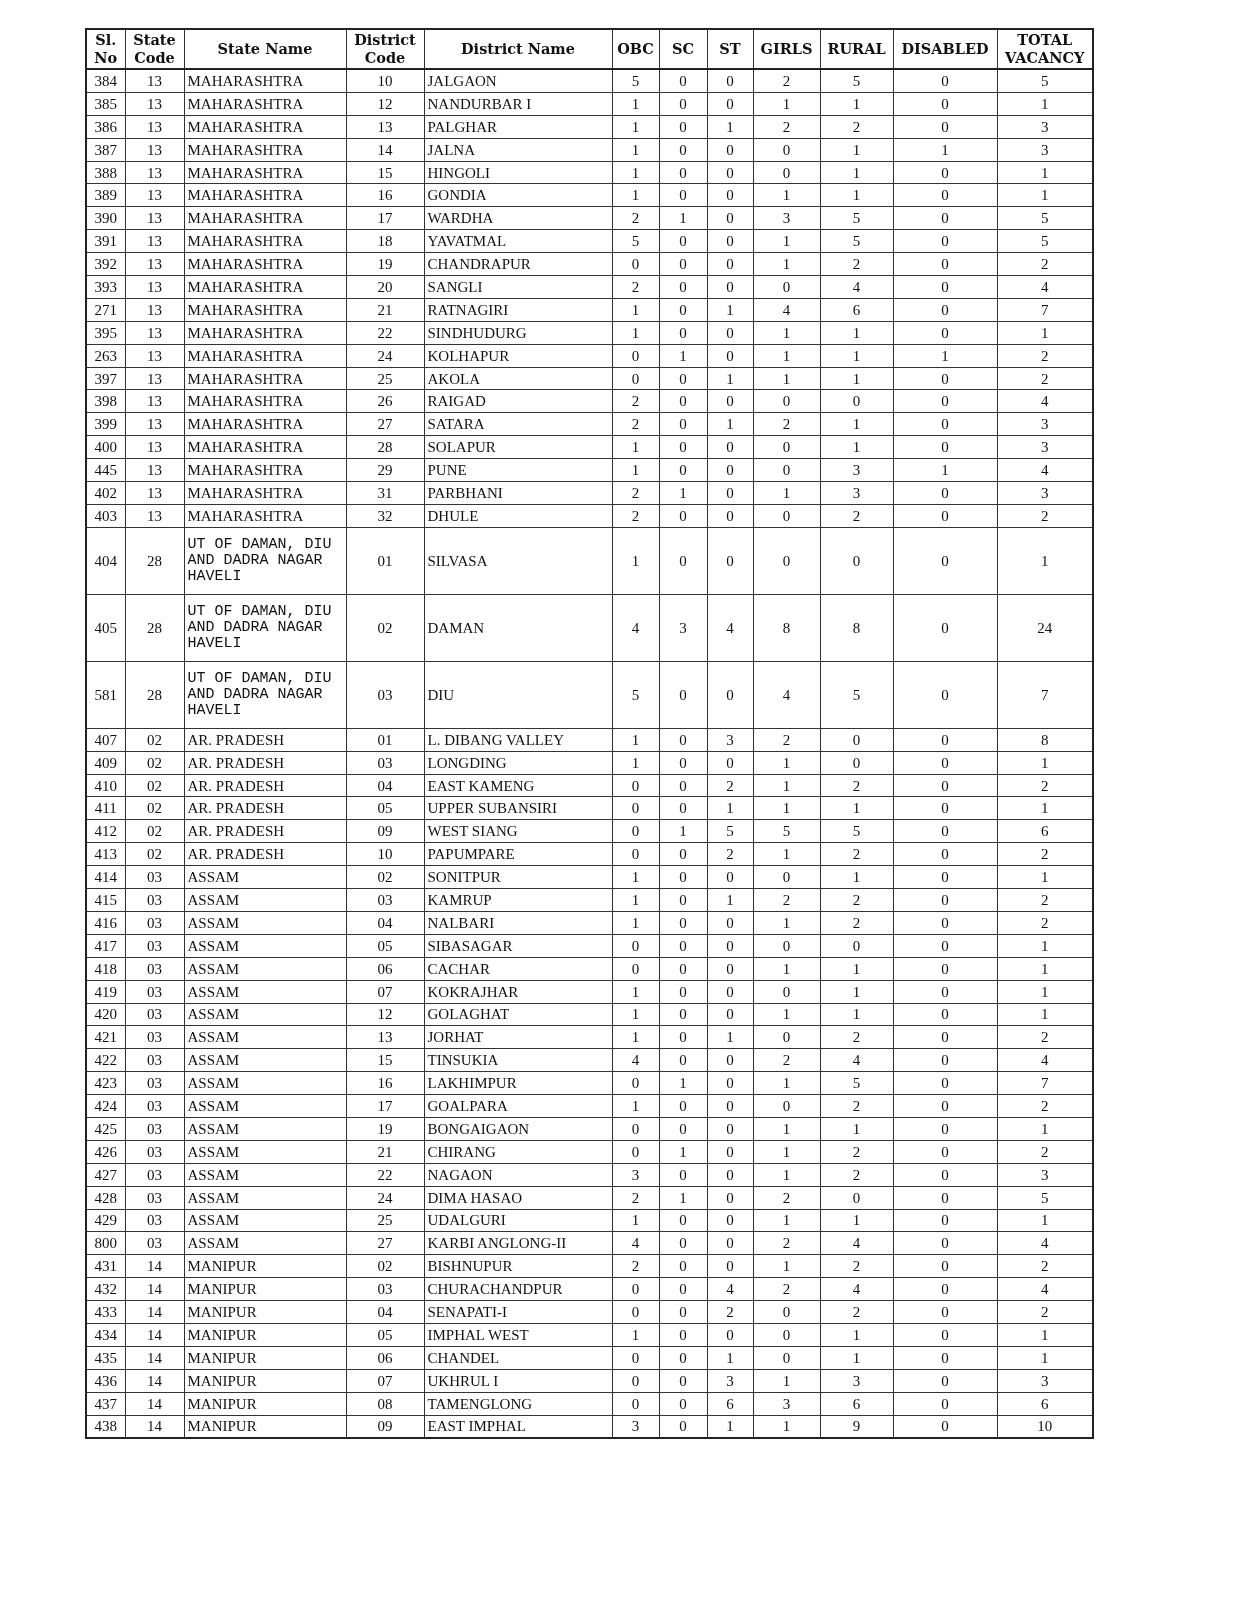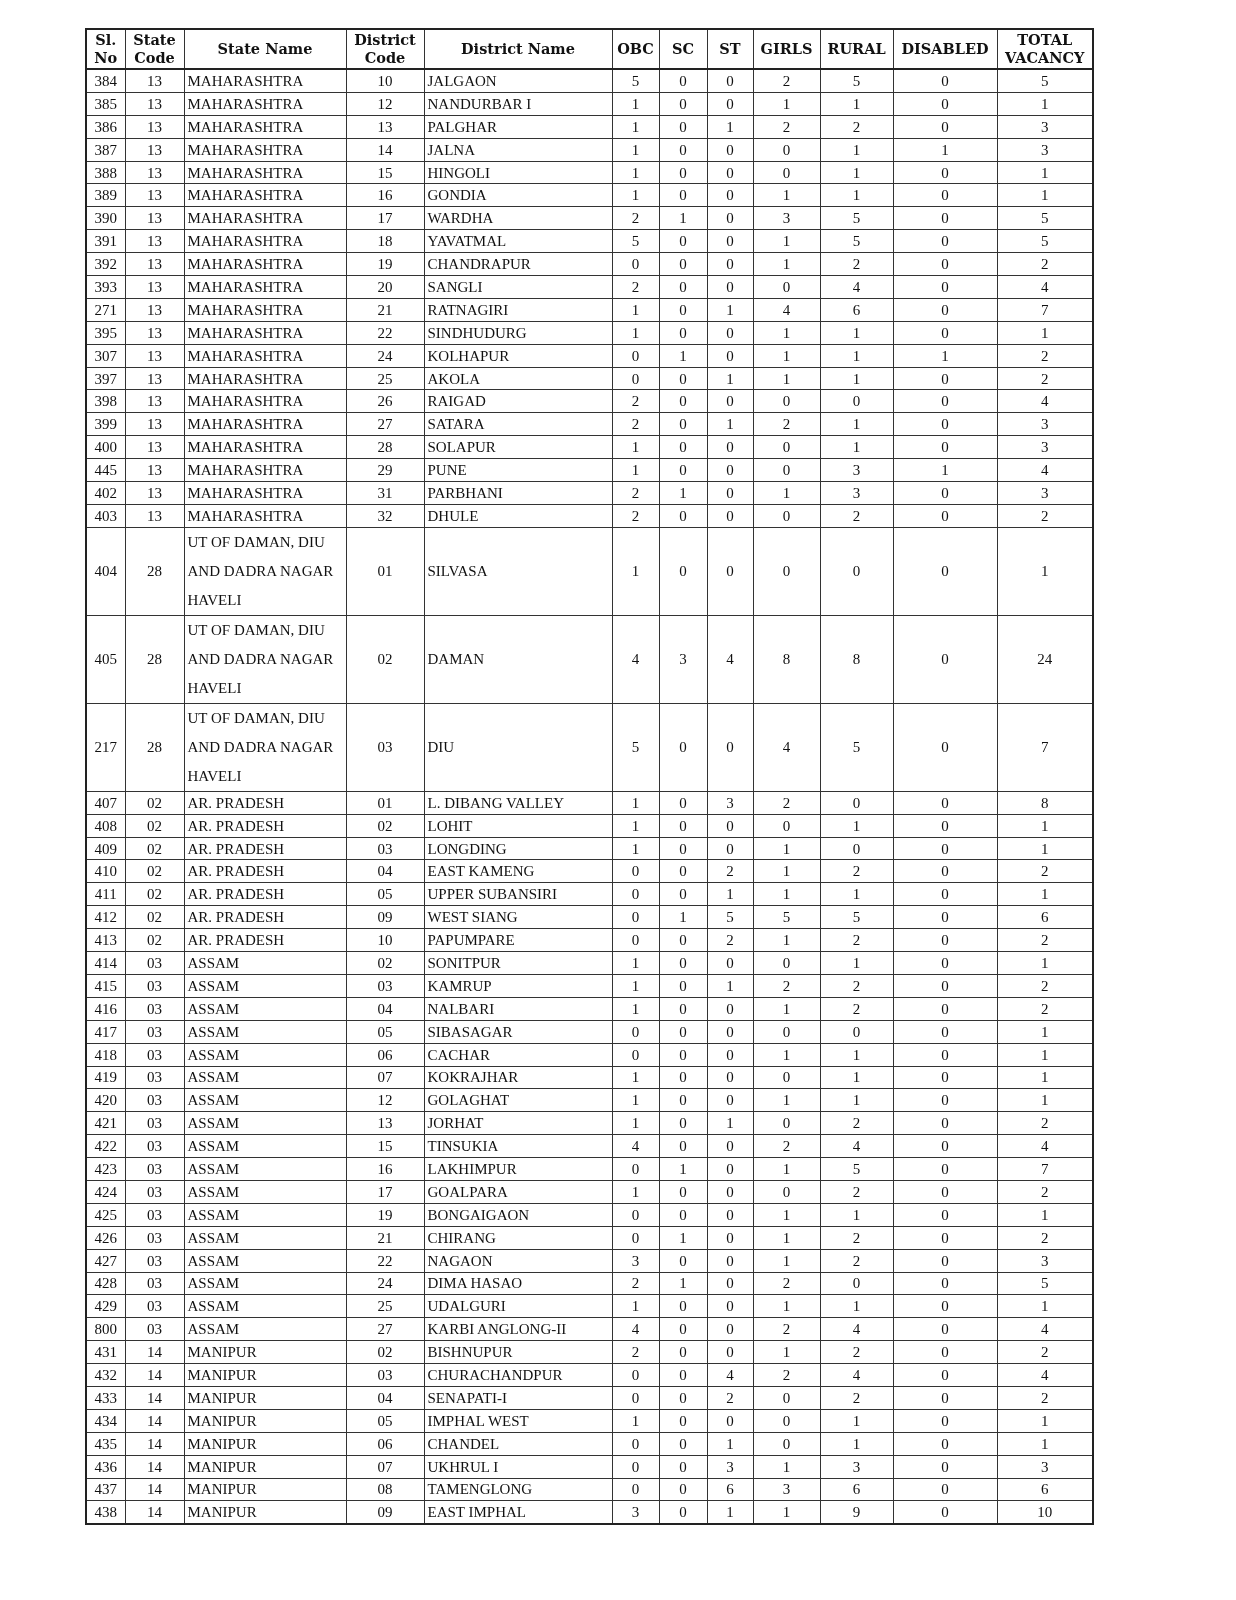--- a/index.html
+++ b/index.html
@@ -4,21 +4,21 @@
 <style>
   html, body { margin: 0; padding: 0; background: #ffffff; }
   body { width: 1236px; height: 1600px; position: relative; font-family: "DejaVu Serif", "Liberation Serif", serif; color: #111; }
   .page { position: absolute; left: 85px; top: 28px; }
   table { border-collapse: collapse; table-layout: fixed; width: 1007px; border: 2px solid #222; }
   th, td { border: 1px solid #333; padding: 0 3px; overflow: hidden; white-space: nowrap; }
   th { font-weight: bold; font-size: 14.5px; line-height: 18px; text-align: center; height: 38px; white-space: normal; }
   td { font-size: 15px; height: 21.9px; line-height: 18px; font-family: "Liberation Serif", "DejaVu Serif", serif; }
   td.c { text-align: center; }
   td.l { text-align: left; }
-  td.multi { white-space: normal; line-height: 29px; }
+  td.multi { white-space: normal; line-height: 16px; font-family: Liberation Mono, monospace; }
   tr.tall td { height: 66px; }
   thead tr { border-bottom: 2px solid #222; }
 </style>
 </head>
 <body>
 
 <div class="page">
   <table>
     <colgroup>
       <col style="width:39px">
@@ -213,21 +213,21 @@
           <td class="l">SINDHUDURG</td>
           <td class="c">1</td>
           <td class="c">0</td>
           <td class="c">0</td>
           <td class="c">1</td>
           <td class="c">1</td>
           <td class="c">0</td>
           <td class="c">1</td>
         </tr>
         <tr>
-          <td class="c">307</td>
+          <td class="c">263</td>
           <td class="c">13</td>
           <td class="l">MAHARASHTRA</td>
           <td class="c">24</td>
           <td class="l">KOLHAPUR</td>
           <td class="c">0</td>
           <td class="c">1</td>
           <td class="c">0</td>
           <td class="c">1</td>
           <td class="c">1</td>
           <td class="c">1</td>
@@ -353,21 +353,21 @@
           <td class="l">DAMAN</td>
           <td class="c">4</td>
           <td class="c">3</td>
           <td class="c">4</td>
           <td class="c">8</td>
           <td class="c">8</td>
           <td class="c">0</td>
           <td class="c">24</td>
         </tr>
         <tr class="tall">
-          <td class="c">217</td>
+          <td class="c">581</td>
           <td class="c">28</td>
           <td class="l multi">UT OF DAMAN, DIU AND DADRA NAGAR HAVELI</td>
           <td class="c">03</td>
           <td class="l">DIU</td>
           <td class="c">5</td>
           <td class="c">0</td>
           <td class="c">0</td>
           <td class="c">4</td>
           <td class="c">5</td>
           <td class="c">0</td>
@@ -381,34 +381,20 @@
           <td class="l">L. DIBANG VALLEY</td>
           <td class="c">1</td>
           <td class="c">0</td>
           <td class="c">3</td>
           <td class="c">2</td>
           <td class="c">0</td>
           <td class="c">0</td>
           <td class="c">8</td>
         </tr>
         <tr>
-          <td class="c">408</td>
-          <td class="c">02</td>
-          <td class="l">AR. PRADESH</td>
-          <td class="c">02</td>
-          <td class="l">LOHIT</td>
-          <td class="c">1</td>
-          <td class="c">0</td>
-          <td class="c">0</td>
-          <td class="c">0</td>
-          <td class="c">1</td>
-          <td class="c">0</td>
-          <td class="c">1</td>
-        </tr>
-        <tr>
           <td class="c">409</td>
           <td class="c">02</td>
           <td class="l">AR. PRADESH</td>
           <td class="c">03</td>
           <td class="l">LONGDING</td>
           <td class="c">1</td>
           <td class="c">0</td>
           <td class="c">0</td>
           <td class="c">1</td>
           <td class="c">0</td>

